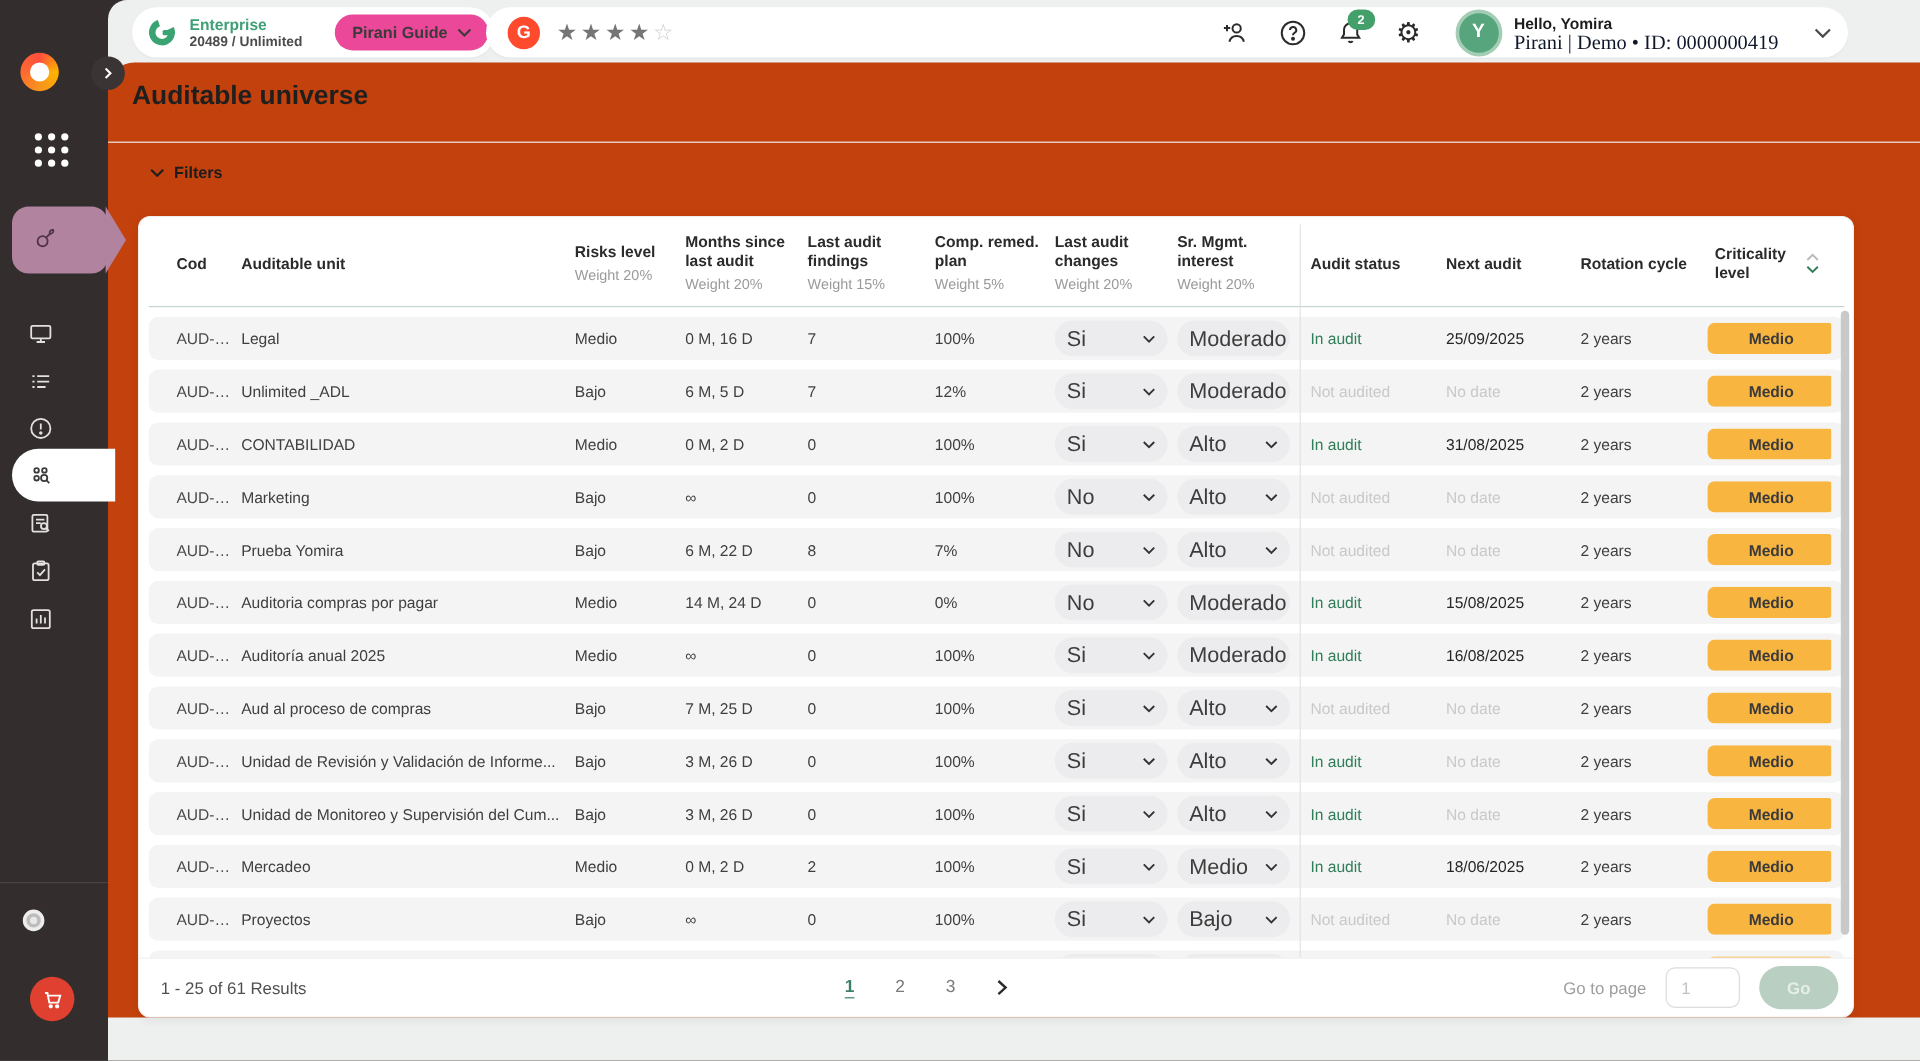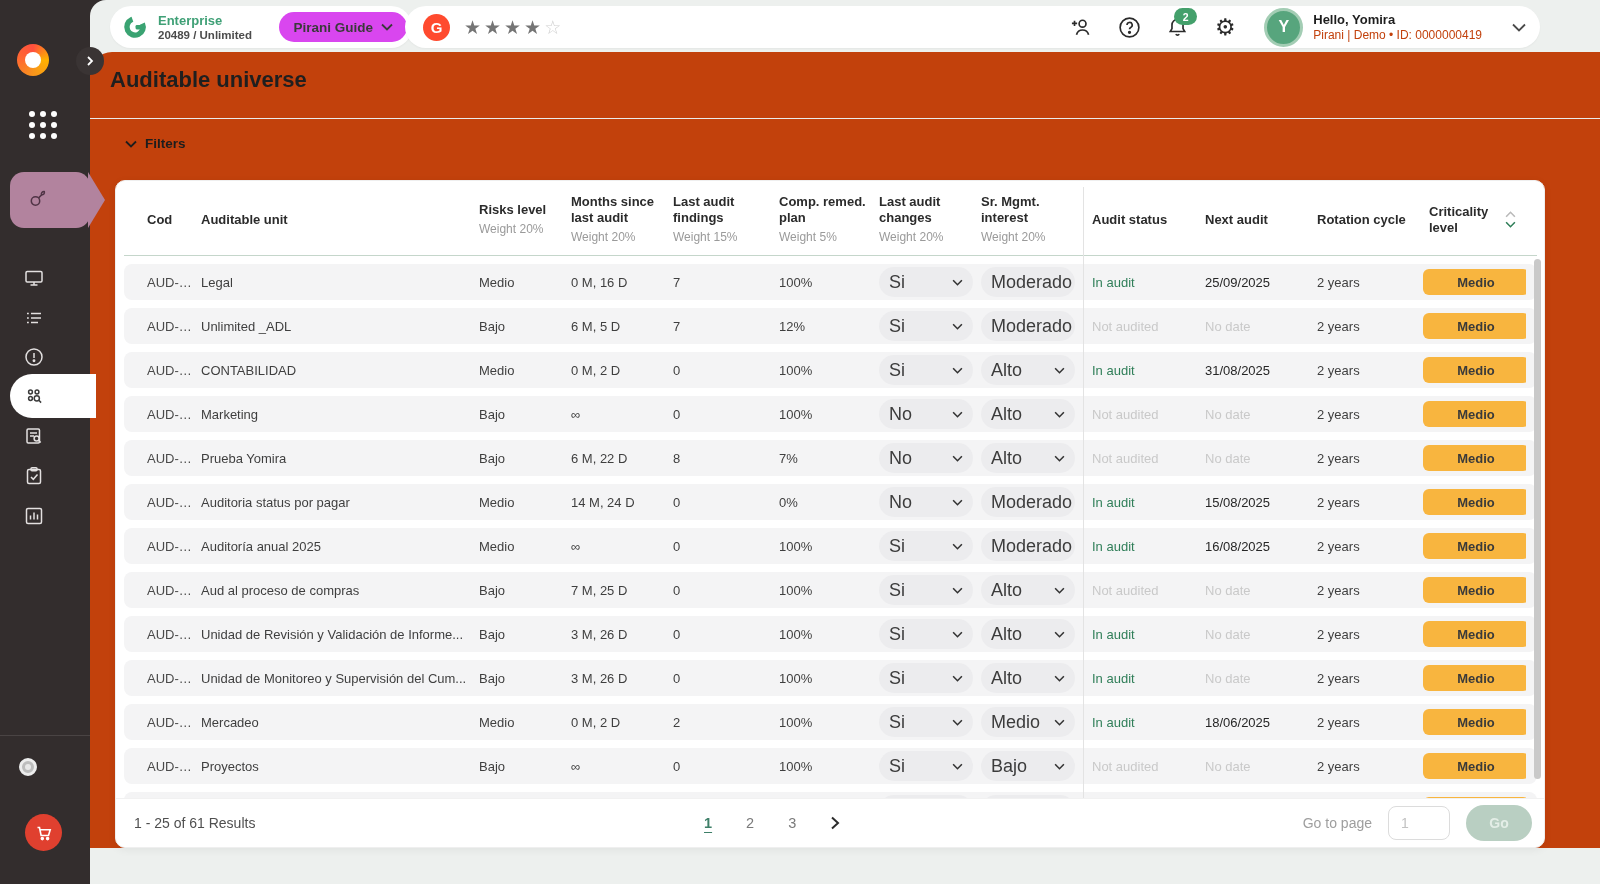--- a/index.html
+++ b/index.html
@@ -35,37 +35,37 @@
     z-index:40;display:flex;align-items:center;justify-content:center;}
   
   #main{position:absolute;left:90px;top:0;right:0;bottom:0;background:#edf0ee;border-top-left-radius:16px;}
   #content{position:absolute;left:0;top:52px;right:0;bottom:36px;background:#c2410c;border-top-left-radius:22px;}
   
   .pill{position:absolute;top:6px;height:42px;background:#fff;border-radius:21px;display:flex;align-items:center;
     box-shadow:0 1px 2px rgba(0,0,0,0.04);}
   #pill-plan{left:20px;width:285px;padding:0 5px 0 12px;gap:10px;}
   .plan-name{font-size:13px;font-weight:bold;color:#3fa076;line-height:15px;}
   .plan-usage{font-size:11.5px;font-weight:bold;color:#4c4c4c;line-height:14px;}
-  .guide-pill{margin-left:auto;height:30px;background:#d946ef;border-radius:15px;display:flex;align-items:center;
+  .guide-pill{margin-left:auto;height:30px;background:#ec4899;border-radius:15px;display:flex;align-items:center;
     gap:8px;padding:0 14px;font-size:13.5px;font-weight:bold;color:#3a3a3a;}
   #pill-top{left:315px;right:60px;padding:0 14px 0 18px;gap:6px;}
   .g2-circle{width:27px;height:27px;border-radius:50%;background:#ff4a2e;color:#fff;font-weight:bold;font-size:15px;
     display:flex;align-items:center;justify-content:center;}
   .stars{margin-left:8px;font-size:19px;letter-spacing:3px;color:#757575;}
   .stars .empty{color:#cfcfcf;}
   .top-actions{margin-left:auto;display:flex;align-items:center;gap:22px;}
   .icon-btn{position:relative;width:26px;height:26px;display:flex;align-items:center;justify-content:center;}
   .bell-badge{position:absolute;right:-7px;top:-6px;min-width:17px;height:17px;border-radius:9px;background:#44a06b;
     color:#fff;font-size:10.5px;font-weight:bold;display:flex;align-items:center;justify-content:center;padding:0 3px;}
   .gear-glyph{font-size:23px;color:#2b2b2b;line-height:1;}
   .account{display:flex;align-items:center;gap:10px;margin-left:4px;}
   .avatar{width:33px;height:33px;border-radius:50%;background:#57a57d;border:3px solid #a3cdb4;color:#fff;
     font-weight:bold;font-size:16px;display:flex;align-items:center;justify-content:center;}
   .acct-name{font-size:13px;font-weight:bold;color:#1e1e1e;line-height:16px;}
-  .acct-meta{font-size:12px;color:#c2410c;line-height:15px;}
+  .acct-meta{font-size:17px;color:#0f172a;line-height:15px;font-family:Liberation Serif, serif;}
   .acct-chevron{margin-left:8px;}
   
   .page-title{position:absolute;left:20px;top:15px;font-size:22px;font-weight:bold;color:#1f1f1f;}
   .create-btn{position:absolute;right:47px;top:21px;height:34px;padding:0 18px;border-radius:17px;background:#3e8b68;
     color:#fff;font-size:14.5px;font-weight:bold;display:flex;align-items:center;border:none;}
   .title-divider{position:absolute;left:0;right:0;top:66px;height:1px;background:#ebebeb;}
   .filters{position:absolute;left:35px;top:84px;display:flex;align-items:center;gap:8px;
     font-size:13.5px;font-weight:bold;color:#1d1d1d;}
   
   #card{position:absolute;left:25px;top:128px;width:1430px;bottom:0;background:#fff;border:1px solid #efefef;
@@ -475,21 +475,21 @@
     </div>
     <div class="cell pad status muted">Not audited</div>
     <div class="cell pad next muted">No date</div>
     <div class="cell pad">2 years</div>
     <div class="cell">
       <div class="badge">Medio</div>
     </div>
   </div>
           <div class="row cols">
     <div class="cell cod">AUD-51</div>
-    <div class="cell">Auditoria status por pagar</div>
+    <div class="cell">Auditoria compras por pagar</div>
     <div class="cell">Medio</div>
     <div class="cell">14 M, 24 D</div>
     <div class="cell">0</div>
     <div class="cell">0%</div>
     <div class="cell">
       <div class="select">
         <span>No</span>
         <svg width="11" height="7" viewBox="0 0 12 8" fill="none" stroke="#333" stroke-width="1.8">
                   <path d="M1 1.5l5 5 5-5"></path>
                 </svg>

